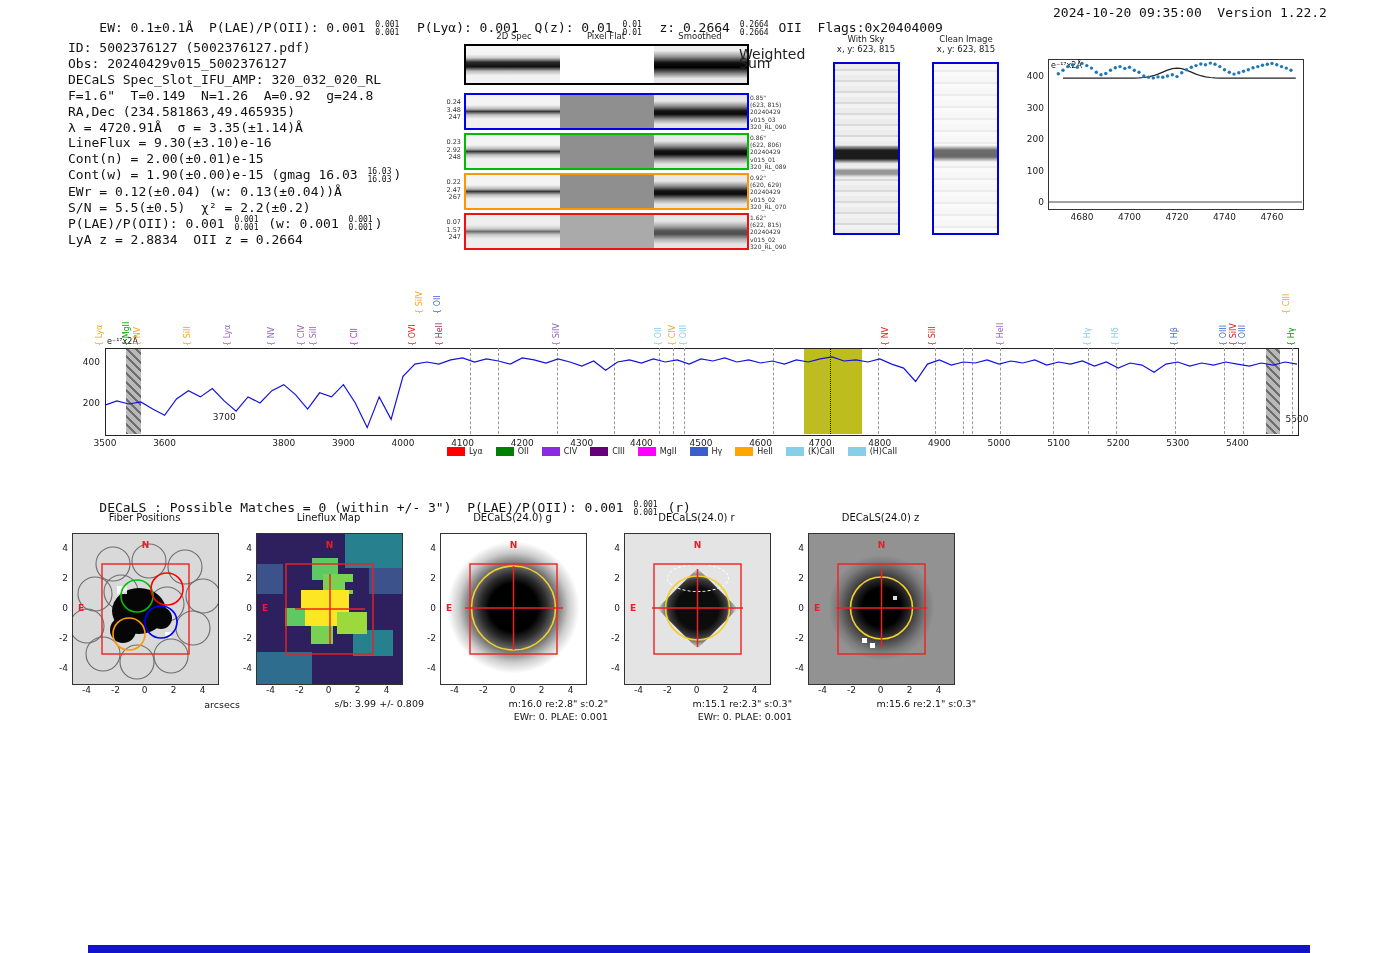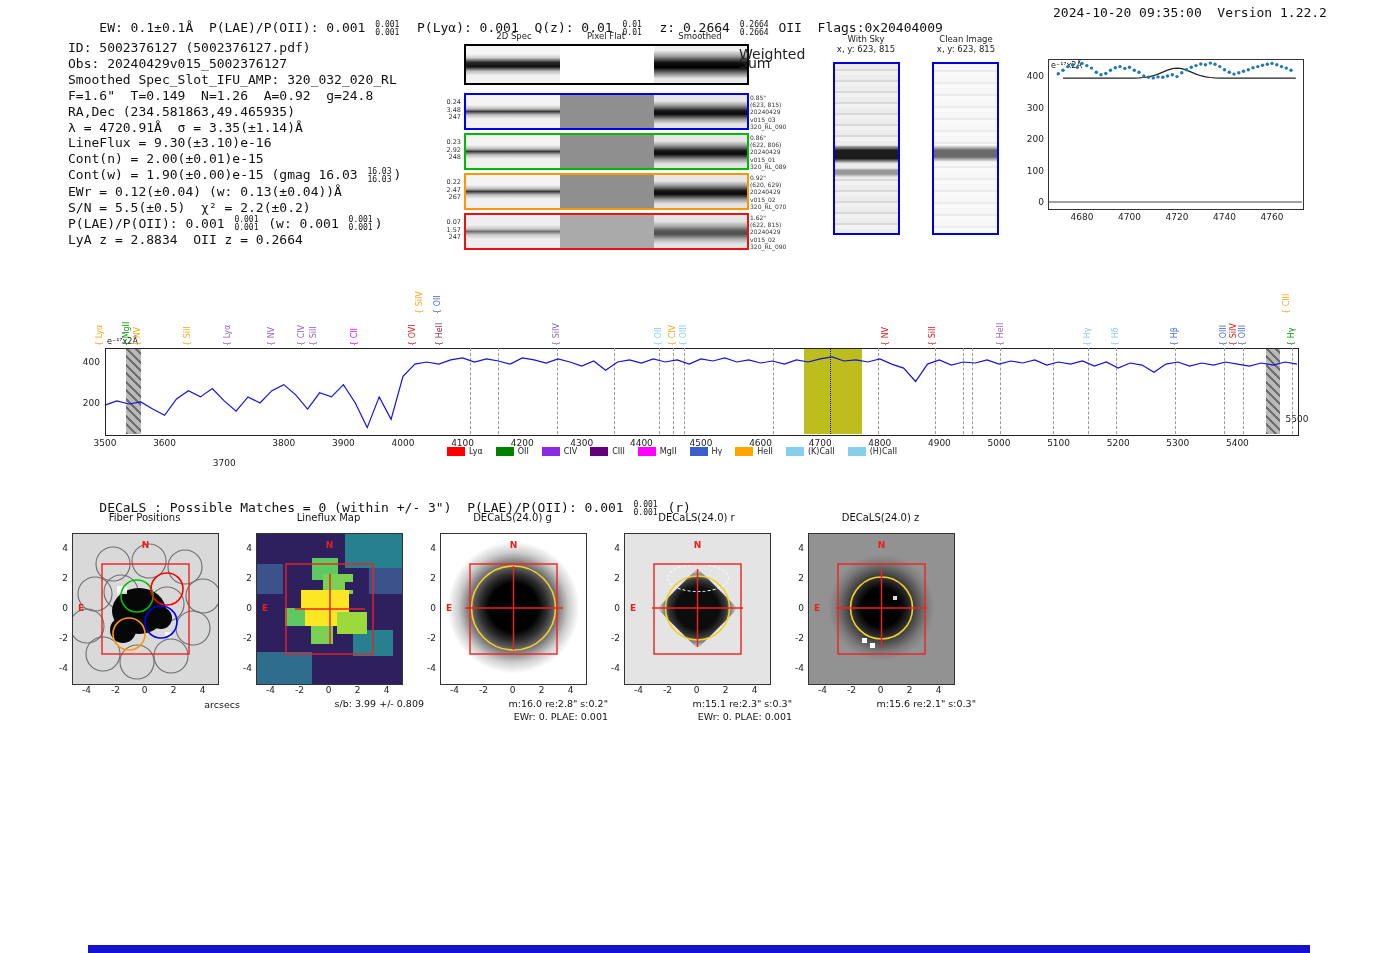--- a/index.html
+++ b/index.html
@@ -41,21 +41,21 @@
 <div id="stage">
 
   <div class="abs mono hdr pre" style="left:68px;top:5px;">
     <span>EW: 0.1±0.1Å  P(LAE)/P(OII): 0.001 </span><span class="frac mono"><span>0.001</span><span>0.001</span></span><span>  P(Lyα): 0.001  Q(z): 0.01 </span><span class="frac mono"><span>0.01</span><span>0.01</span></span><span>  z: 0.2664 </span><span class="frac mono"><span>0.2664</span><span>0.2664</span></span><span> OII  Flags:0x20404009</span>
   </div>
   <div class="abs mono hdr pre" style="left:1053px;top:5px;">2024-10-20 09:35:00  Version 1.22.2</div>
 
   <div class="abs mono" style="left:68px;top:40px;">
     <div class="infoline">ID: 5002376127 (5002376127.pdf)</div>
     <div class="infoline">Obs: 20240429v015_5002376127</div>
-    <div class="infoline">Smoothed Spec_Slot_IFU_AMP: 320_032_020_RL</div>
+    <div class="infoline">DECaLS Spec_Slot_IFU_AMP: 320_032_020_RL</div>
     <div class="infoline">F=1.6"  T=0.149  N=1.26  A=0.92  g=24.8</div>
     <div class="infoline">RA,Dec (234.581863,49.465935)</div>
     <div class="infoline">λ = 4720.91Å  σ = 3.35(±1.14)Å</div>
     <div class="infoline">LineFlux = 9.30(±3.10)e-16</div>
     <div class="infoline">Cont(n) = 2.00(±0.01)e-15</div>
     <div class="infoline"><span>Cont(w) = 1.90(±0.00)e-15 (gmag 16.03 </span><span class="frac mono"><span>16.03</span><span>16.03</span></span><span>)</span></div>
     <div class="infoline">EWr = 0.12(±0.04) (w: 0.13(±0.04))Å</div>
     <div class="infoline">S/N = 5.5(±0.5)  χ² = 2.2(±0.2)</div>
     <div class="infoline"><span>P(LAE)/P(OII): 0.001 </span><span class="frac mono"><span>0.001</span><span>0.001</span></span><span> (w: 0.001 </span><span class="frac mono"><span>0.001</span><span>0.001</span></span><span>)</span></div>
     <div class="infoline">LyA z = 2.8834  OII z = 0.2664</div>
@@ -405,21 +405,21 @@
     <div class="dash" style="left: 1052.64px; z-index: 2;"></div>
     <div class="dash" style="left: 1088.4px; z-index: 2;"></div>
     <div class="dash" style="left: 1115.82px; z-index: 2;"></div>
     <div class="dash" style="left: 1174.82px; z-index: 2;"></div>
     <div class="dash" style="left: 1223.69px; z-index: 2;"></div>
     <div class="dash" style="left: 1243.36px; z-index: 2;"></div>
     <div class="dash" style="left: 1292.23px; z-index: 2;"></div>
     <div class="dot-line" style="left: 830.332px; z-index: 2;"></div>
     <div class="tick c" style="left: 85px; top: 438px; width: 40px;">3500</div>
     <div class="tick c" style="left: 144.6px; top: 438px; width: 40px;">3600</div>
-    <div class="tick c" style="left: 204.2px; top: 458px; width: 40px;">3700</div>
+    <div class="tick c" style="left: 204.2px; top: 412px; width: 40px;">3700</div>
     <div class="tick c" style="left: 263.8px; top: 438px; width: 40px;">3800</div>
     <div class="tick c" style="left: 323.4px; top: 438px; width: 40px;">3900</div>
     <div class="tick c" style="left: 383px; top: 438px; width: 40px;">4000</div>
     <div class="tick c" style="left: 442.6px; top: 438px; width: 40px;">4100</div>
     <div class="tick c" style="left: 502.2px; top: 438px; width: 40px;">4200</div>
     <div class="tick c" style="left: 561.8px; top: 438px; width: 40px;">4300</div>
     <div class="tick c" style="left: 621.4px; top: 438px; width: 40px;">4400</div>
     <div class="tick c" style="left: 681px; top: 438px; width: 40px;">4500</div>
     <div class="tick c" style="left: 740.6px; top: 438px; width: 40px;">4600</div>
     <div class="tick c" style="left: 800.2px; top: 438px; width: 40px;">4700</div>

